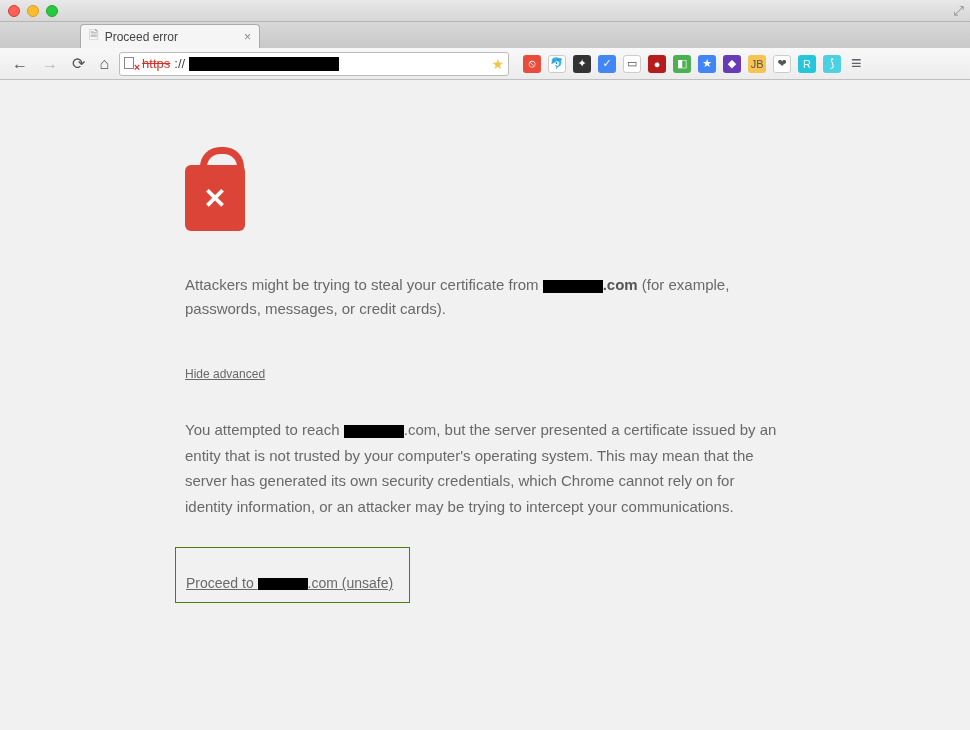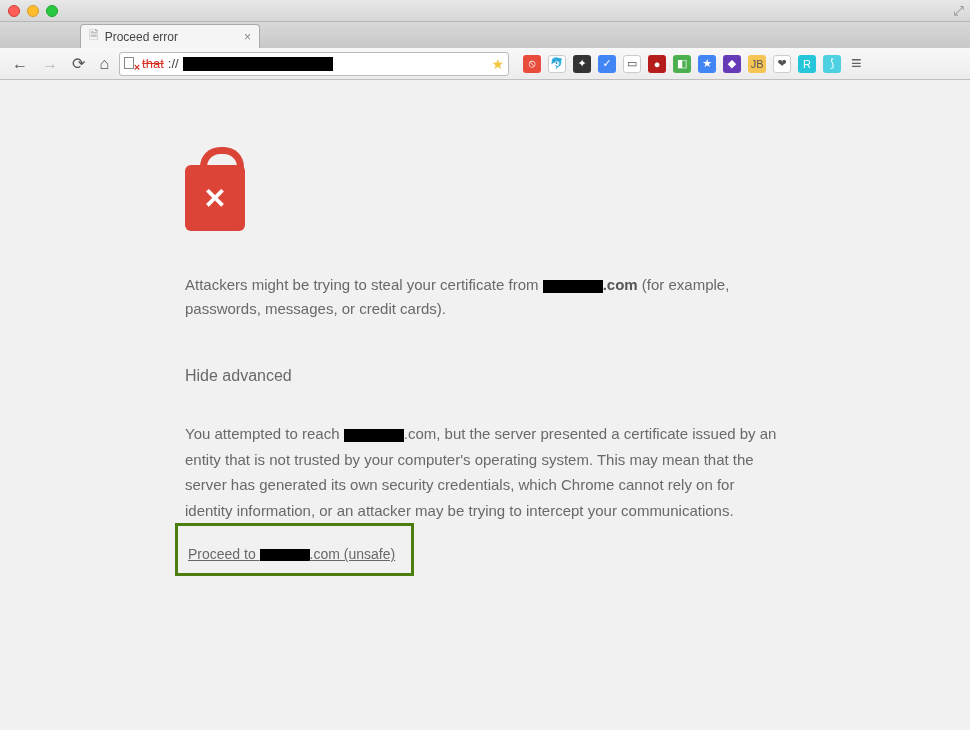--- a/index.html
+++ b/index.html
@@ -142,43 +142,44 @@
     .para .redact { background: #000; display: inline-block; height: 13px; width: 60px; vertical-align: middle; }
     .para .bold { font-weight: bold; color: #555; }
 
     .row {
       display: flex;
       align-items: center;
       justify-content: space-between;
       margin-top: 46px;
       margin-bottom: 36px;
     }
-    .link { color: #696969; font-size: 16px; cursor: pointer; }
+    .link { color: #696969; font-size: 12px; text-decoration: underline; cursor: pointer; }
     .primary-btn {
       background: #4285f4;
       color: #fff;
       border: none;
       padding: 11px 20px;
       font-size: 14px;
       font-weight: bold;
       border-radius: 2px;
       cursor: pointer;
     }
 
     .detail-para {
       font-size: 15px;
       color: #696969;
       line-height: 1.7;
     }
     .detail-para .redact { background: #000; display: inline-block; height: 13px; width: 60px; vertical-align: middle; }
 
     .proceed-wrap {
-      border: 3px solid #4d7c0f;
+      margin-top: 28px;
+      border: 1px solid #4d7c0f;
       display: inline-block;
-      padding: 19px 16px 10px 10px;
+      padding: 26px 16px 10px 10px;
       margin-left: -10px;
     }
     .proceed-link {
       color: #696969;
       font-size: 14px;
       text-decoration: underline;
       cursor: pointer;
     }
     .proceed-link .redact { background: #000; display: inline-block; height: 12px; width: 50px; vertical-align: middle; }
   </style>
@@ -206,21 +207,21 @@
   <span class="nav-btn">←</span>
   <span class="nav-btn disabled">→</span>
   <span class="nav-btn">⟳</span>
   <span class="nav-btn">⌂</span>
 
   <div class="omnibox">
     <span class="cert-icon">
       <span class="page"></span>
         <span class="x">×</span>
     </span>
-    <span class="https">that</span>
+    <span class="https">https</span>
       <span class="slash">://</span>
     <span class="redact"></span>
     <span class="star">★</span>
   </div>
 
   <div class="ext-row" id="ext-row">
       <div class="ext" style="background: rgb(231, 76, 60); color: rgb(255, 255, 255); border: none;">⦸</div>
       <div class="ext" style="background: rgb(255, 255, 255); color: rgb(85, 85, 85); border: 1px solid rgb(204, 204, 204);">🐬</div>
       <div class="ext" style="background: rgb(51, 51, 51); color: rgb(255, 255, 255); border: none;">✦</div>
       <div class="ext" style="background: rgb(66, 133, 244); color: rgb(255, 255, 255); border: none;">✓</div>

